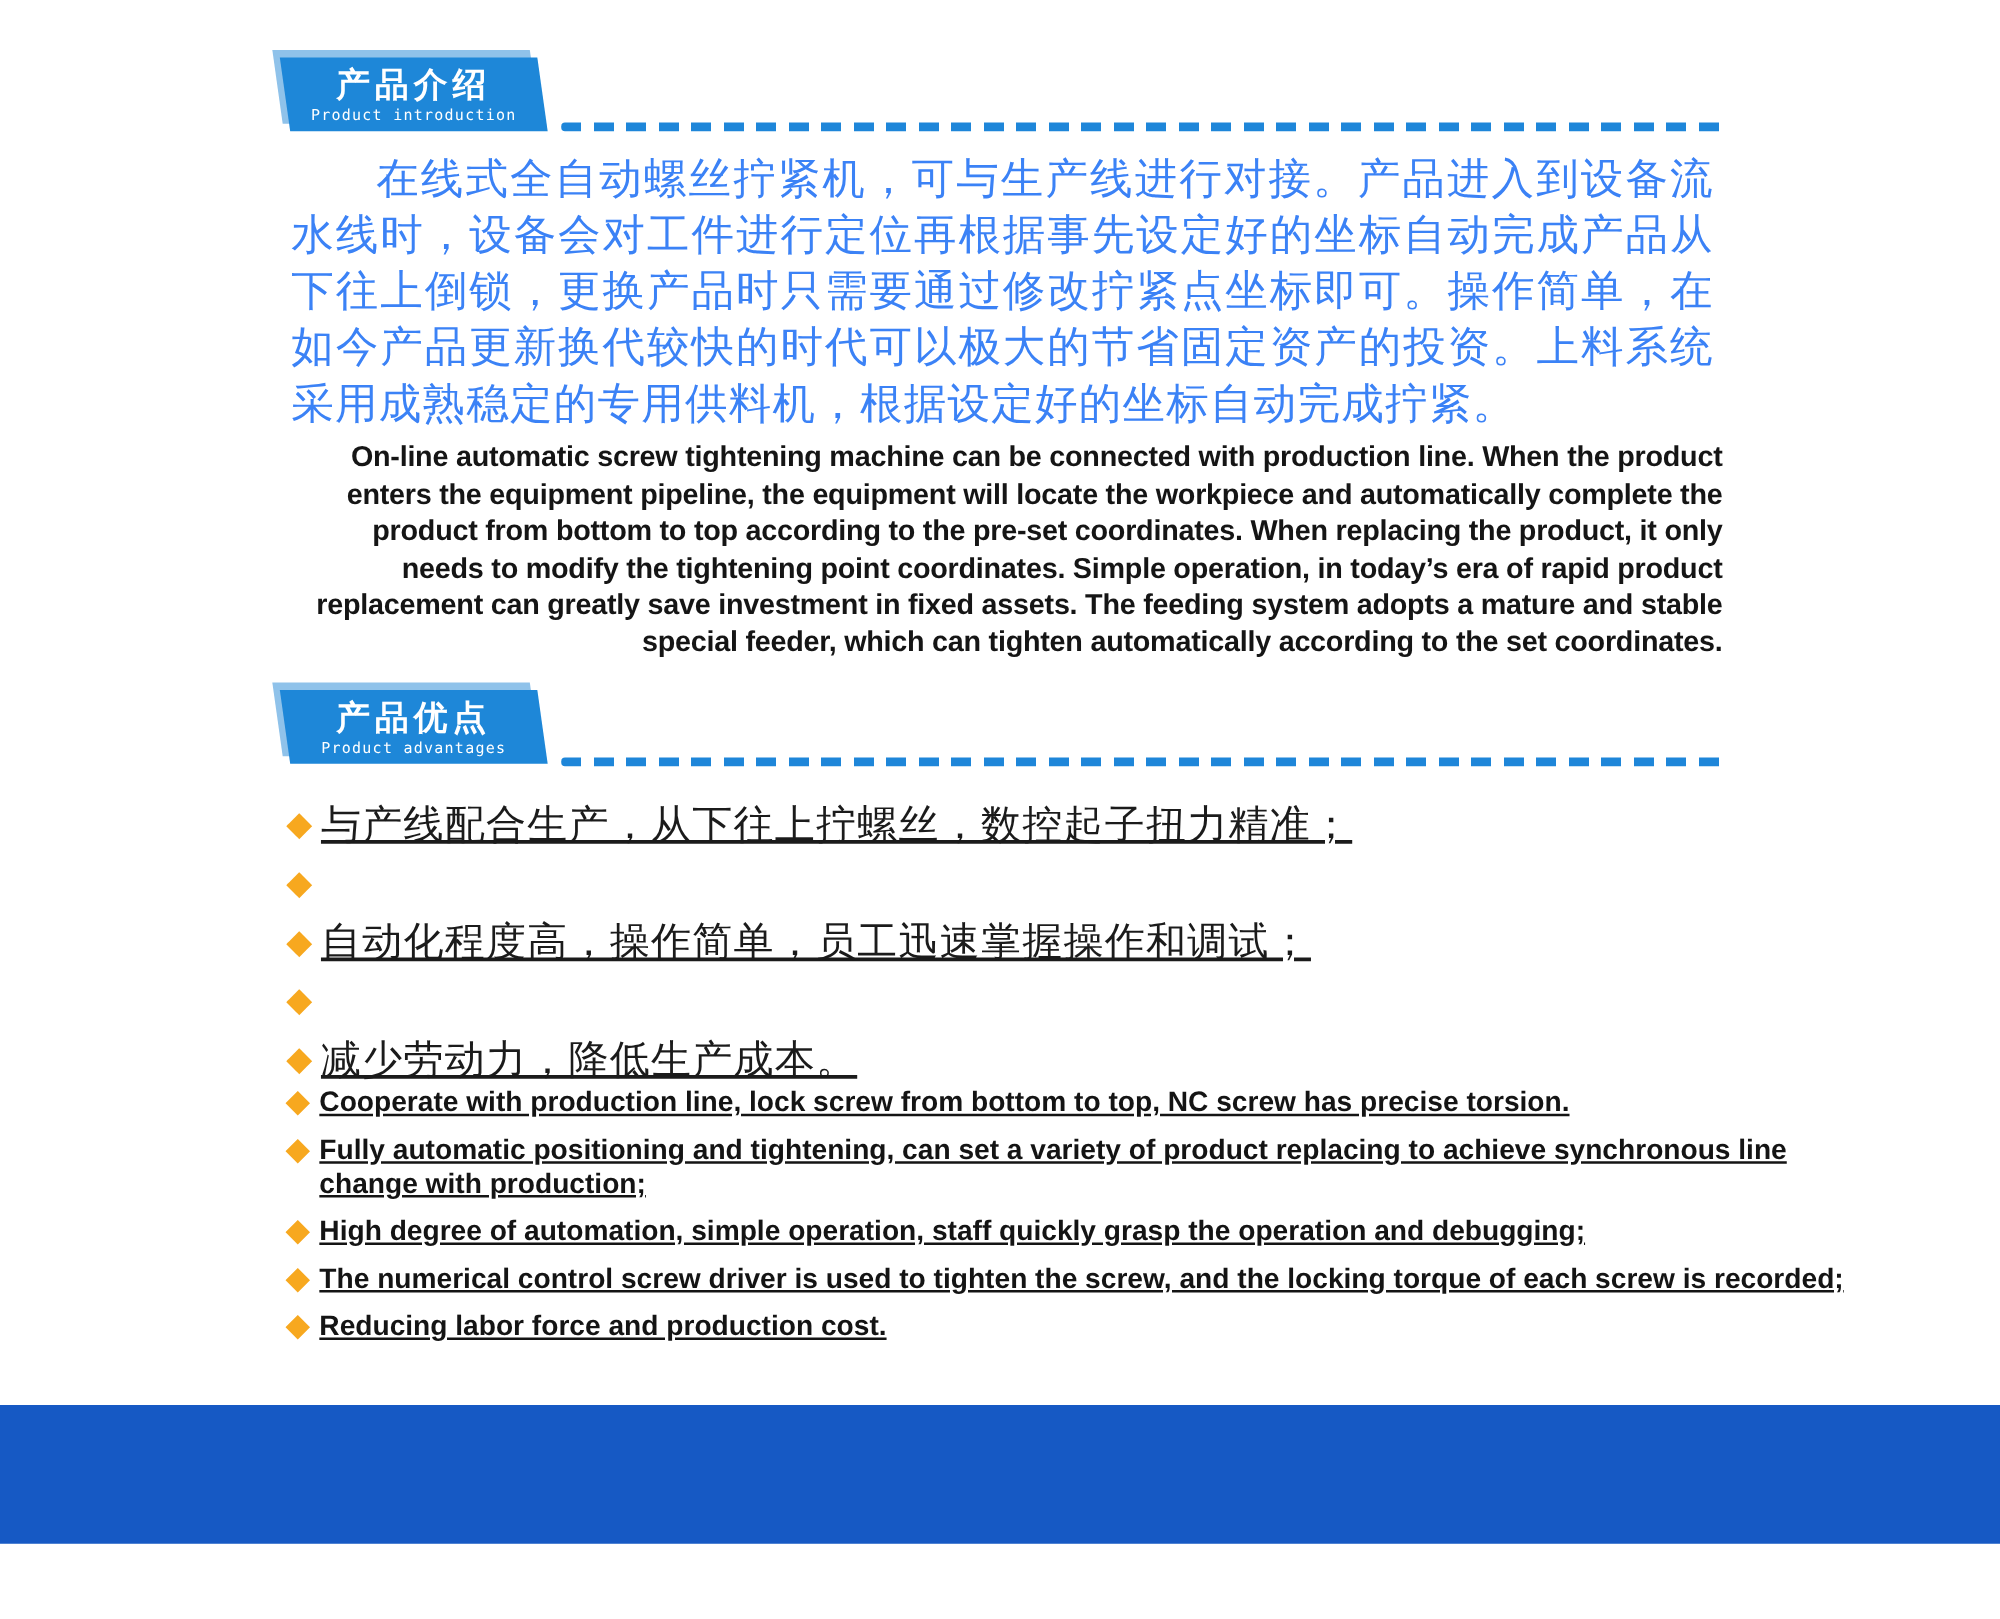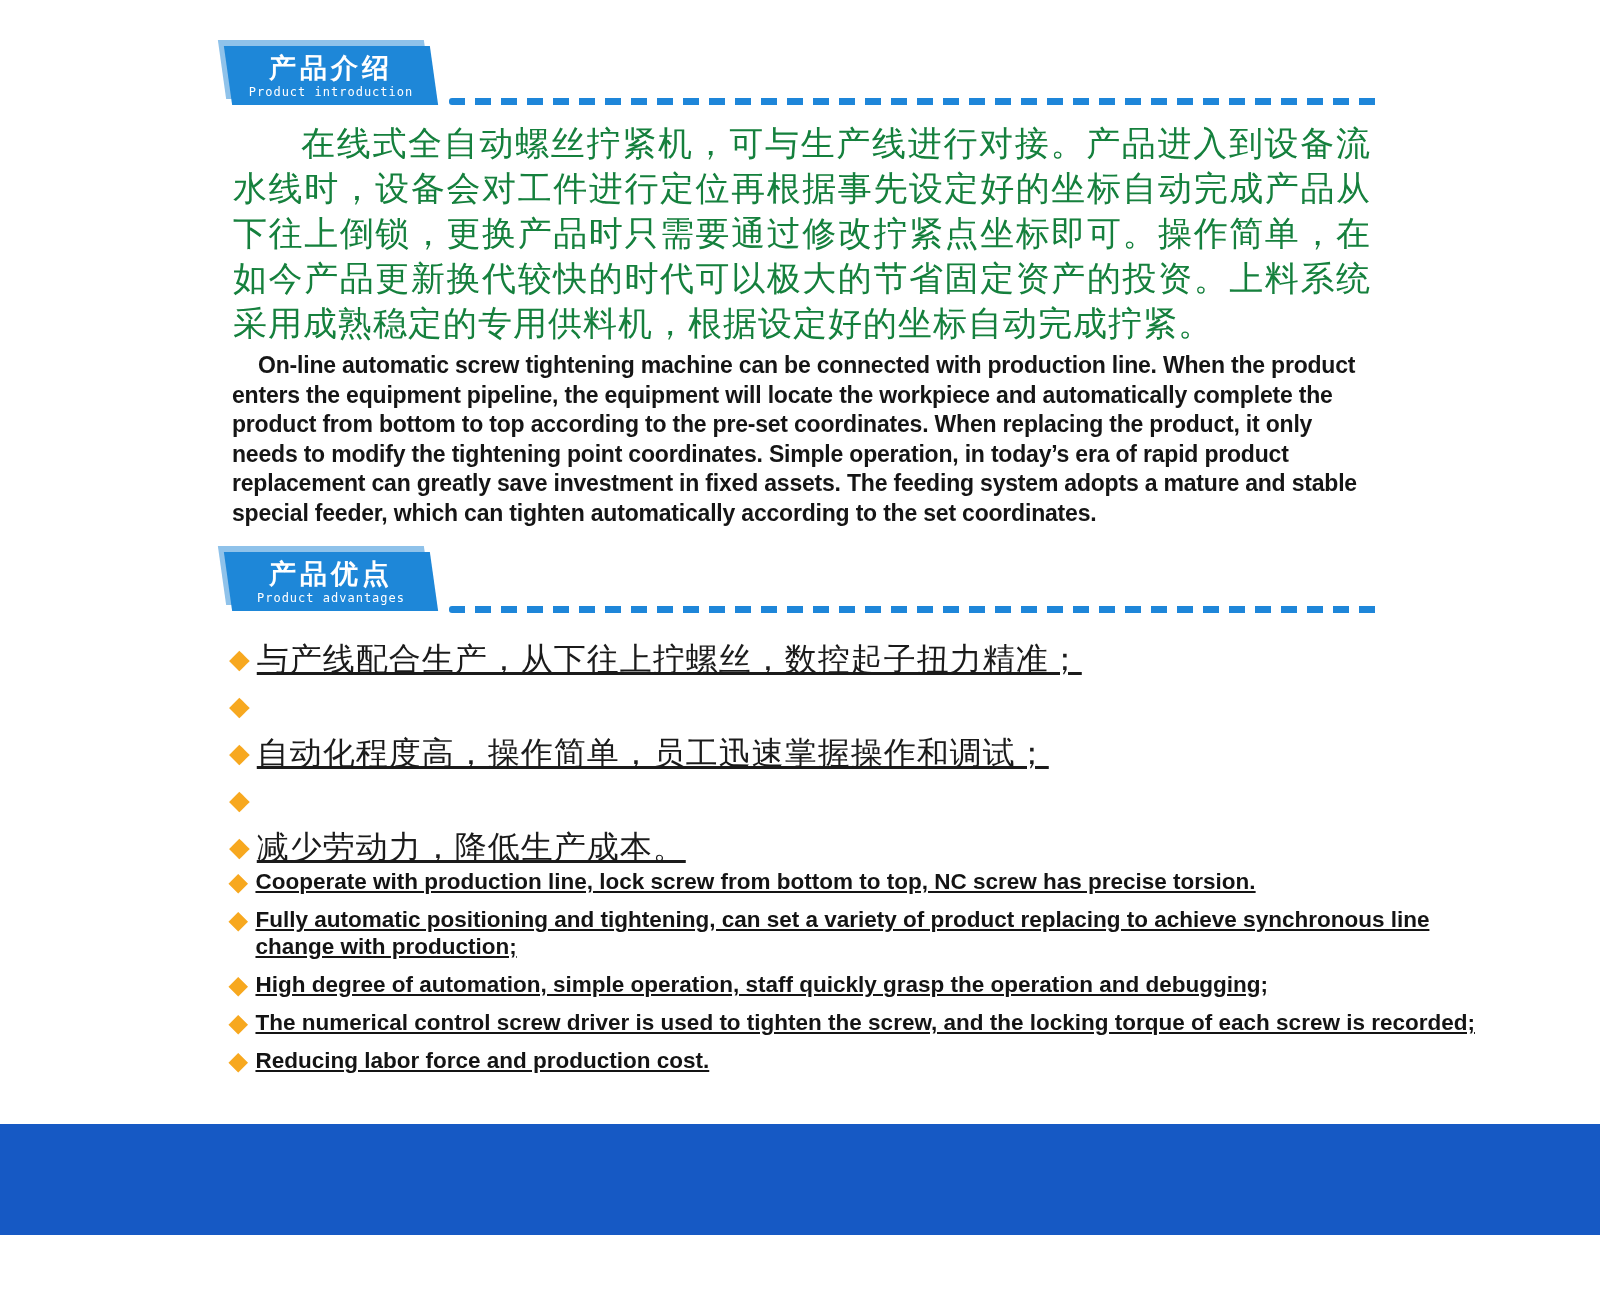--- a/index.html
+++ b/index.html
@@ -30,27 +30,28 @@
   .dash-line{
     position:absolute;height:7px;
     background:repeating-linear-gradient(90deg,#1E86D9 0 16px,rgba(0,0,0,0) 16px 26px);
     border-radius:3px;
   }
   #dash-intro{left:449px;top:98px;width:931px;}
   #dash-adv{left:449px;top:606px;width:931px;}
   
   .para-cn{
     position:absolute;left:233px;top:121px;width:1138px;margin:0;
-    font-size:34px;line-height:45px;color:#15803d;text-indent:68px;letter-spacing:1px;
+    font-size:34px;line-height:45px;color:#3b82f6;text-indent:68px;letter-spacing:1px;
     text-align:justify;
   }
   .para-en{
     position:absolute;left:232px;top:351px;width:1146px;margin:0;
     font-size:23px;line-height:29.5px;font-weight:bold;color:#151515;letter-spacing:-0.2px;
     text-indent:26px;
+    text-align:right;
   }
   
   .list-cn{position:absolute;left:229px;top:637px;width:1240px;}
   .list-en{position:absolute;left:229px;top:868px;width:1300px;}
   .adv-item{display:flex;align-items:flex-start;}
   .adv-item .diamond{color:#F7A81F;flex:0 0 auto;}
   .adv-item .adv-text{white-space:pre-line;text-decoration:underline;}
   .list-cn .adv-item{font-size:32px;line-height:45px;color:#1b1b1b;margin-bottom:2px;letter-spacing:1px;}
   .list-cn .diamond{font-size:27px;line-height:45px;margin-right:6px;}
   .list-en .adv-item{font-size:22.5px;line-height:27px;font-weight:bold;color:#141414;margin-bottom:11px;}

